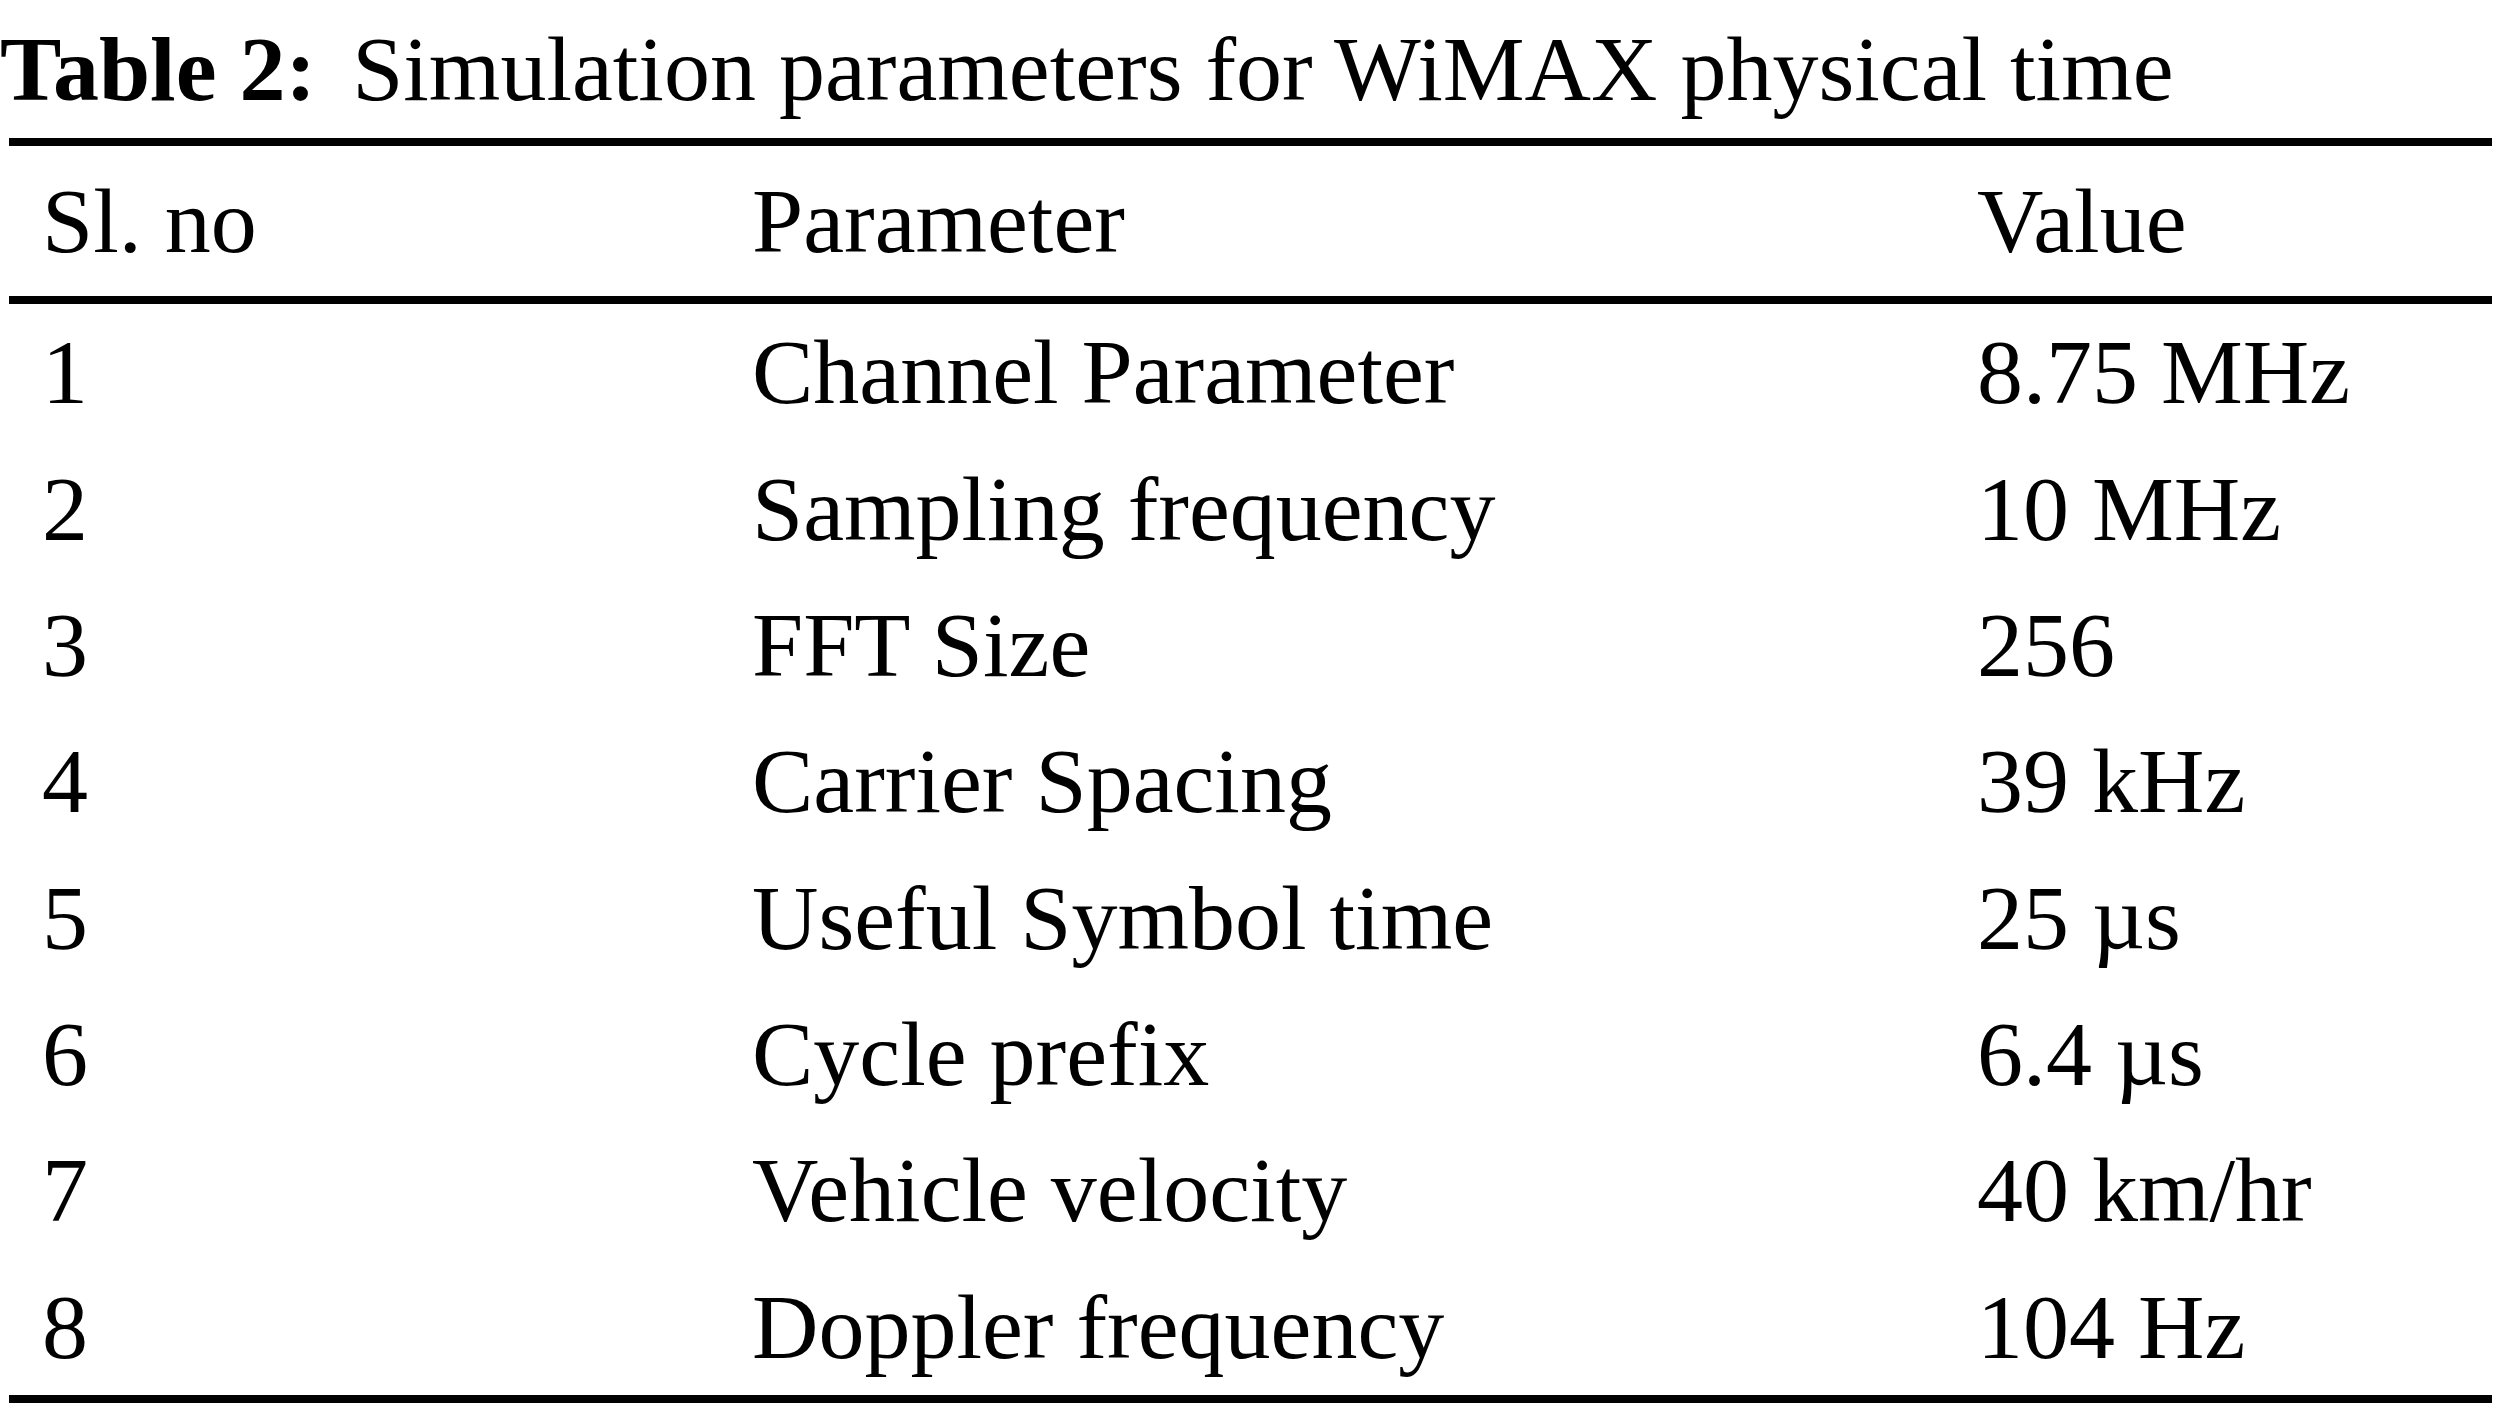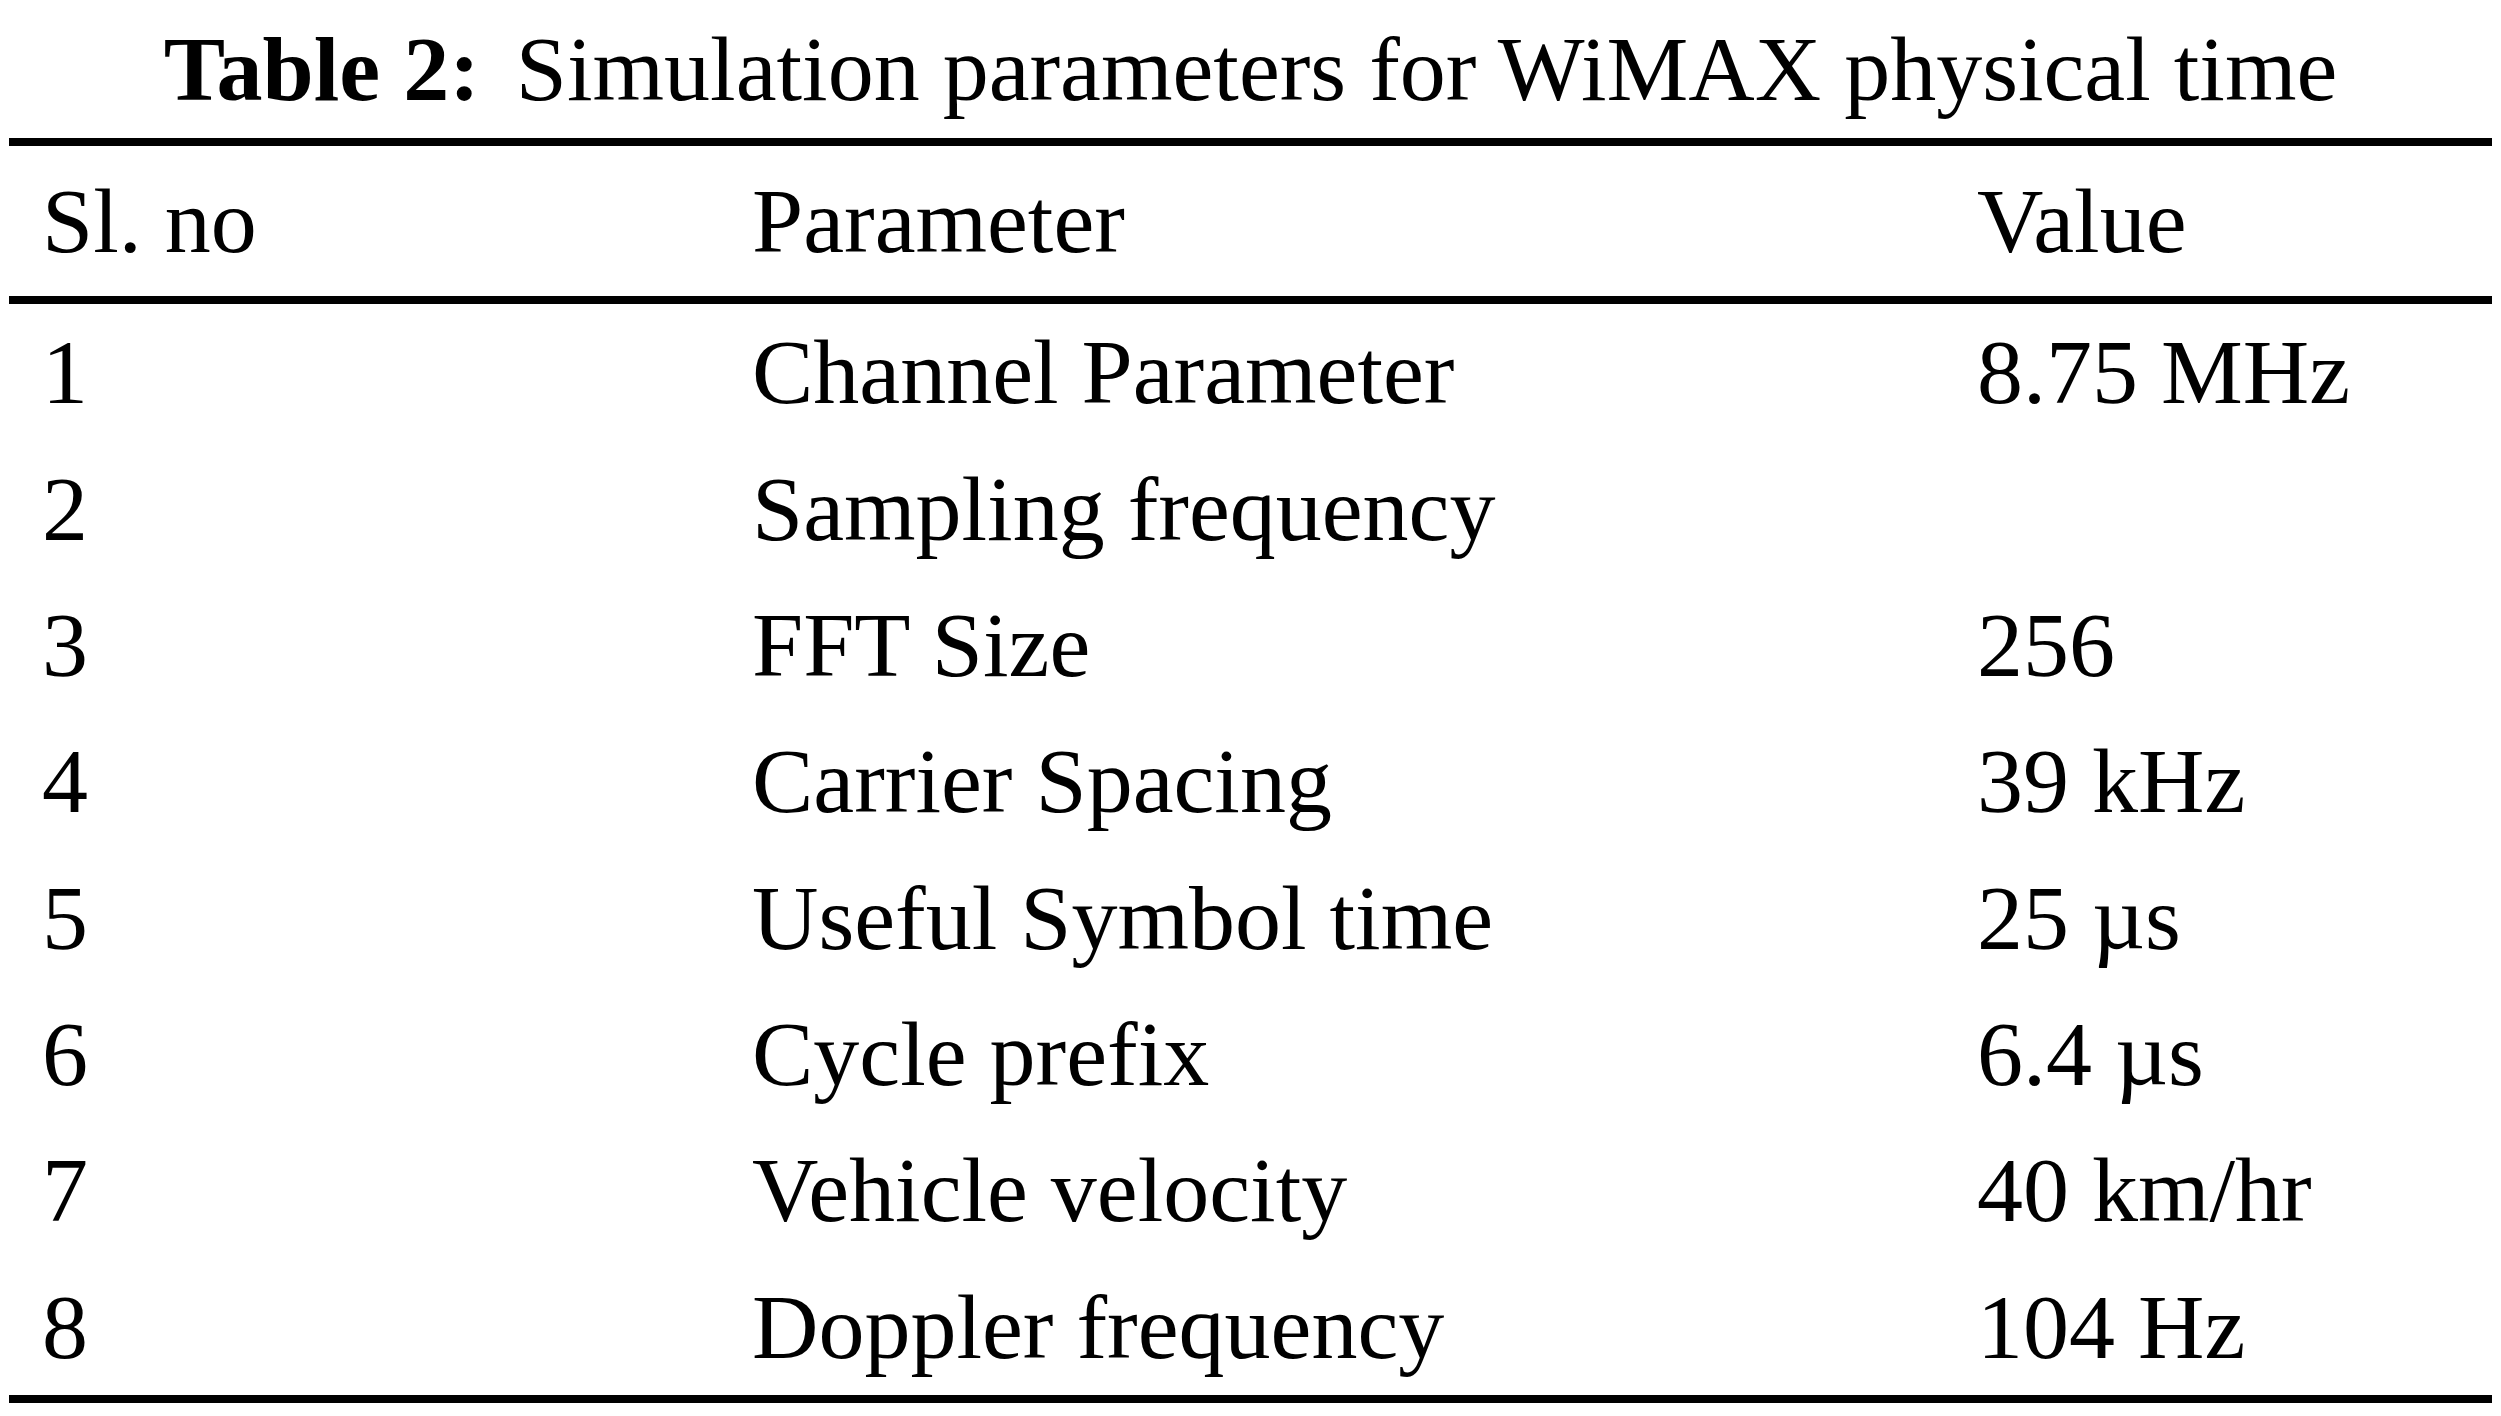--- a/index.html
+++ b/index.html
@@ -12,21 +12,21 @@
     width: 2501px;
     height: 1416px;
     background: #ffffff;
     color: #000000;
     font-family: "Liberation Serif", "DejaVu Serif", serif;
     overflow: hidden;
   }
   .caption {
     height: 138px;
     display: flex;
-    justify-content: center;
+    justify-content: flex-start;
     align-items: center;
     font-size: 92px;
     white-space: nowrap;
   }
   .caption-label {
     font-weight: bold;
     margin-right: 36px;
   }
   .rule {
     height: 8px;
@@ -80,20 +80,21 @@
 
     <div class="grid-row trow">
       <div class="cell">1</div>
       <div class="cell">Channel Parameter</div>
       <div class="cell">8.75 MHz</div>
     </div>
 
     <div class="grid-row trow">
       <div class="cell">2</div>
       <div class="cell">Sampling frequency</div>
+      <div class="cell">10 MHz</div>
     </div>
 
     <div class="grid-row trow">
       <div class="cell">3</div>
       <div class="cell">FFT Size</div>
       <div class="cell">256</div>
     </div>
 
     <div class="grid-row trow">
       <div class="cell">4</div>

